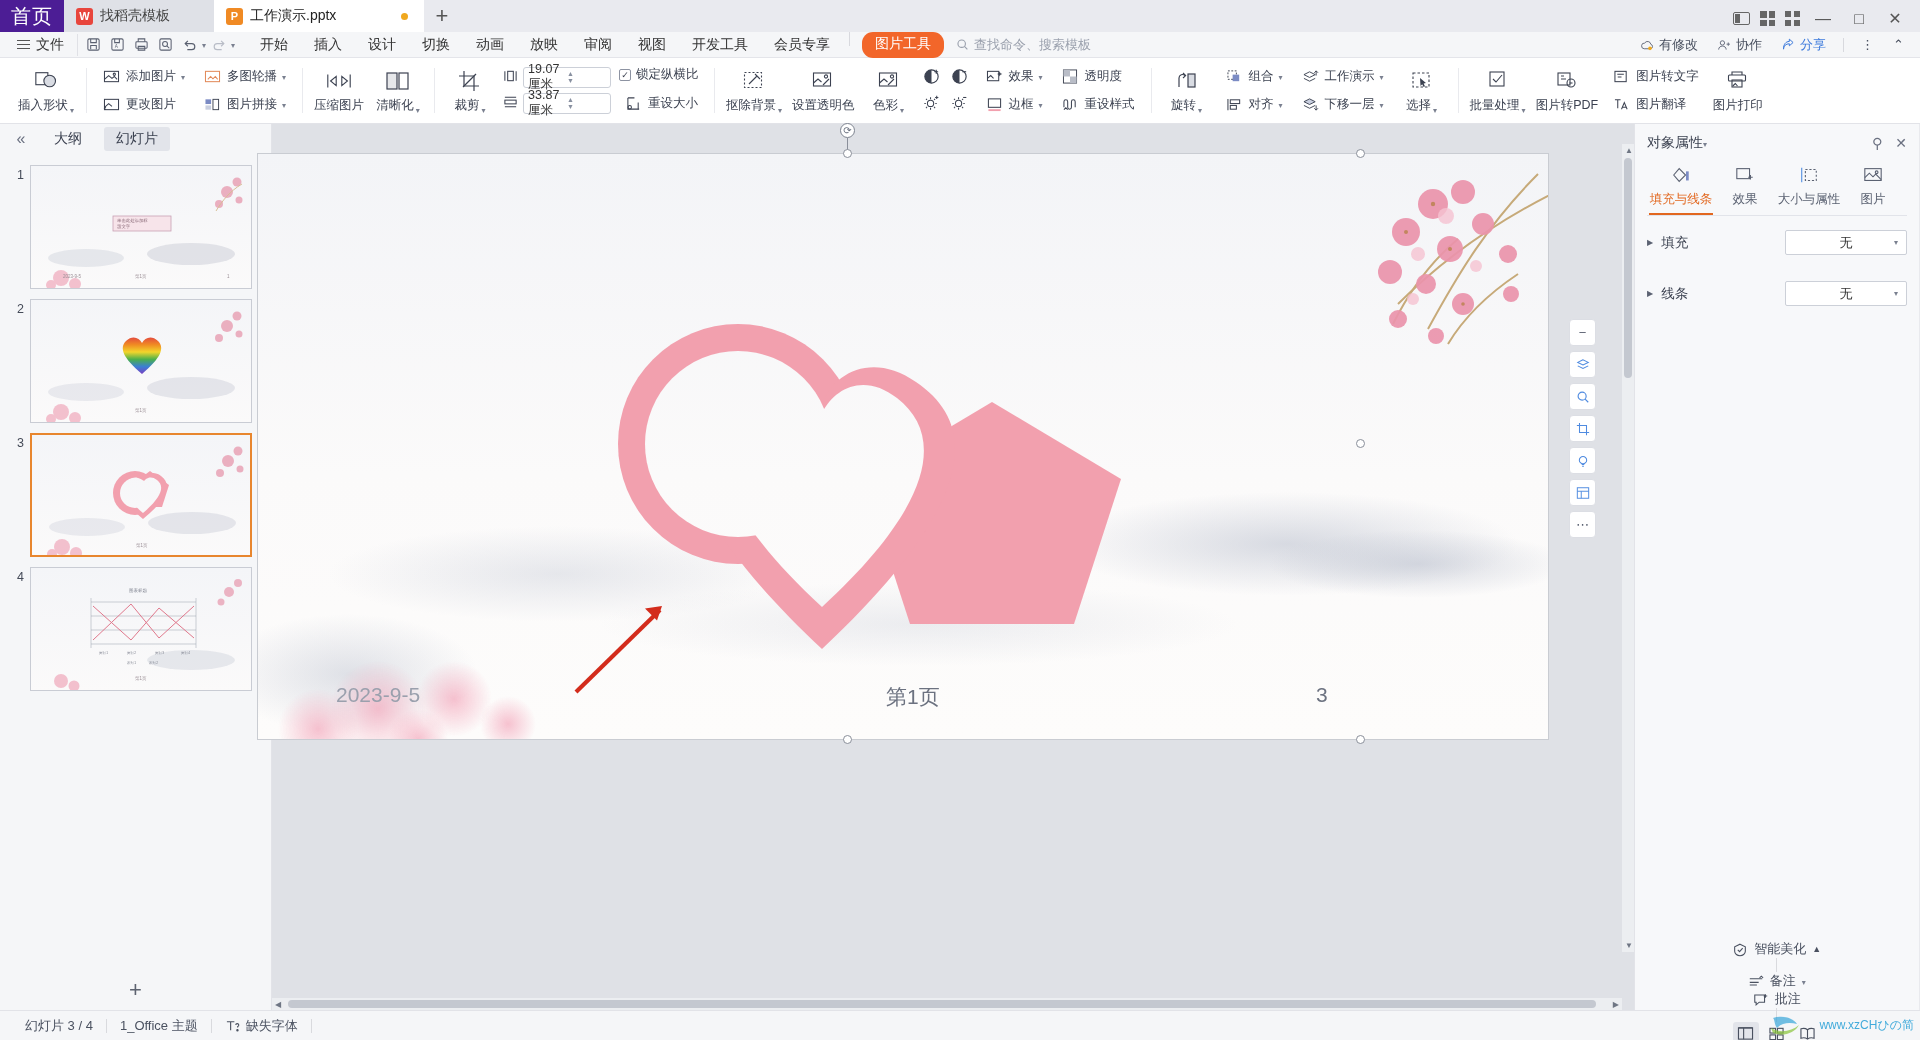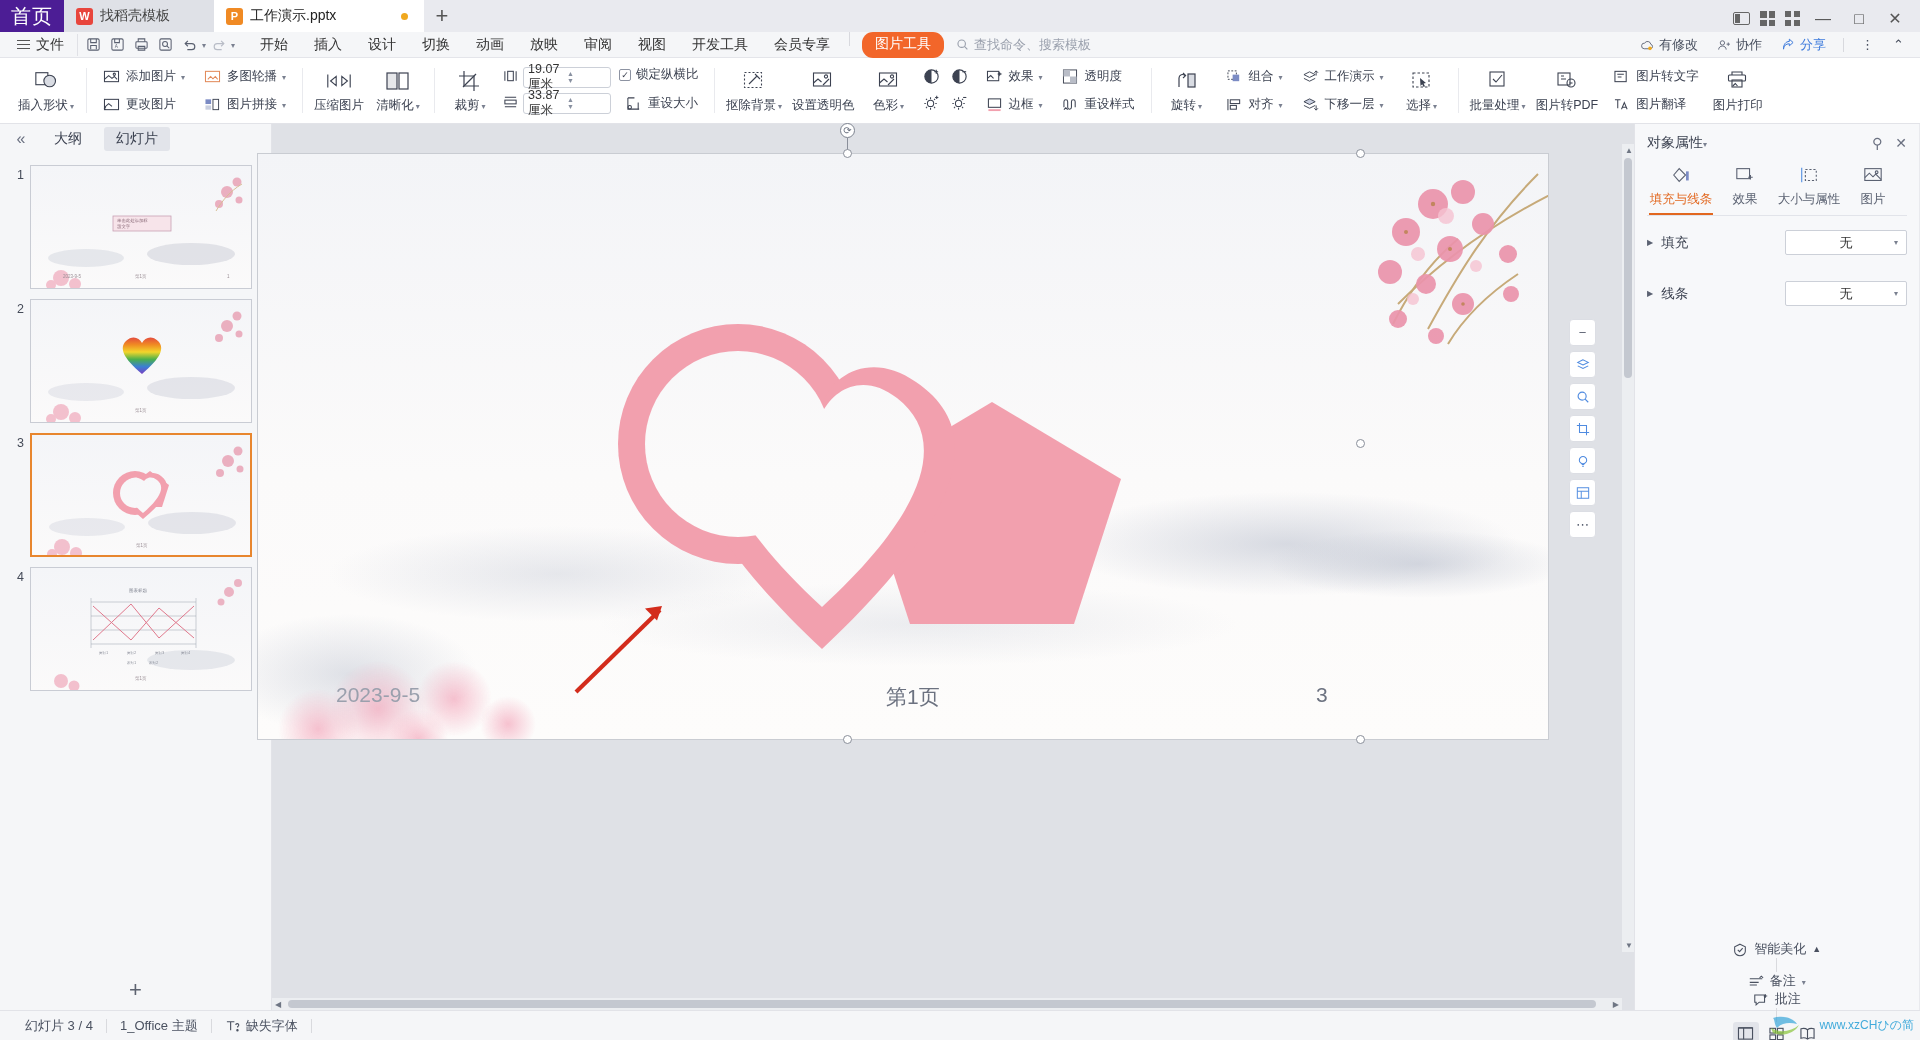--- a/index.html
+++ b/index.html
@@ -66,21 +66,21 @@
   .mb-share { color:#3e7bdc; }
 
   
   .ribbon { height:66px; background:#fff; display:flex; align-items:stretch;
             border-bottom:1px solid #e2e3e8; padding-left:6px; }
   .rgroup { display:flex; align-items:stretch; padding:0 7px; position:relative; }
   .rgroup + .rgroup::before{content:"";position:absolute;left:0;top:10px;bottom:10px;width:1px;background:#e9eaee;}
   .big { display:flex;flex-direction:column;align-items:center;justify-content:center;
          min-width:58px; padding:2px 5px; color:#3c4251; font-size:12.5px; gap:3px;}
   .big .gi { height:26px;display:flex;align-items:center;justify-content:center;}
-  .big .lbl { display:flex;align-items:center;gap:2px; white-space:nowrap;}
+  .big .lbl { display:flex;align-items:flex-end;gap:2px; white-space:nowrap;}
   .col2 { display:flex;flex-direction:column;justify-content:center;gap:4px;padding:0 4px;}
   .small { display:flex;align-items:center;gap:5px;height:24px;padding:0 5px;
            color:#3c4251;font-size:12.5px;white-space:nowrap;border-radius:3px;}
   .small .gi { width:19px;height:19px;display:flex;align-items:center;justify-content:center;flex:none;}
   .caret { font-size:8px;color:#7a8090; transform:translateY(1px); }
   .sizebox { display:flex;align-items:center;gap:5px; }
   .spin { display:flex;align-items:center;border:1px solid #ccd0d8;border-radius:3px;
           background:#fff;height:21px;width:88px;padding:0 4px;font-size:12.5px;color:#333;}
   .spin span { flex:1; }
   .spin .arrows{display:flex;flex-direction:column;gap:1px;color:#8890a0;font-size:7px;line-height:6px;}

